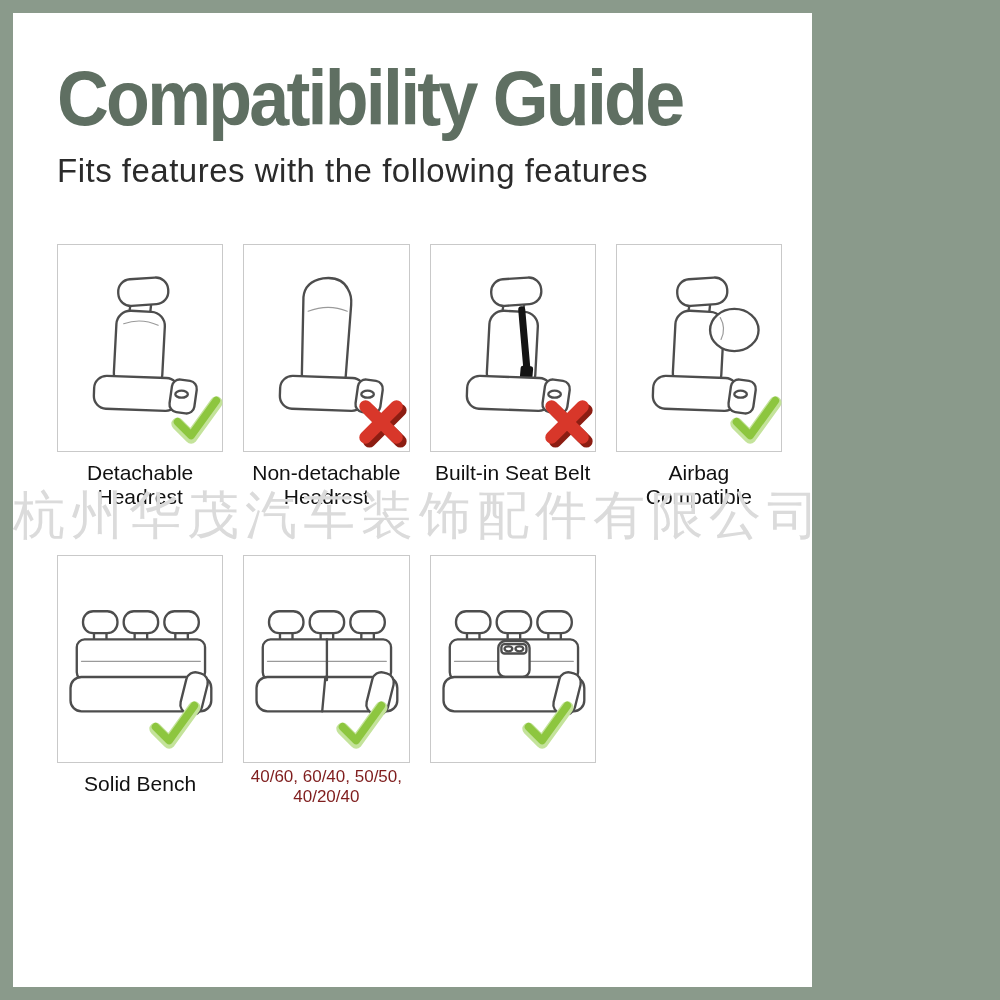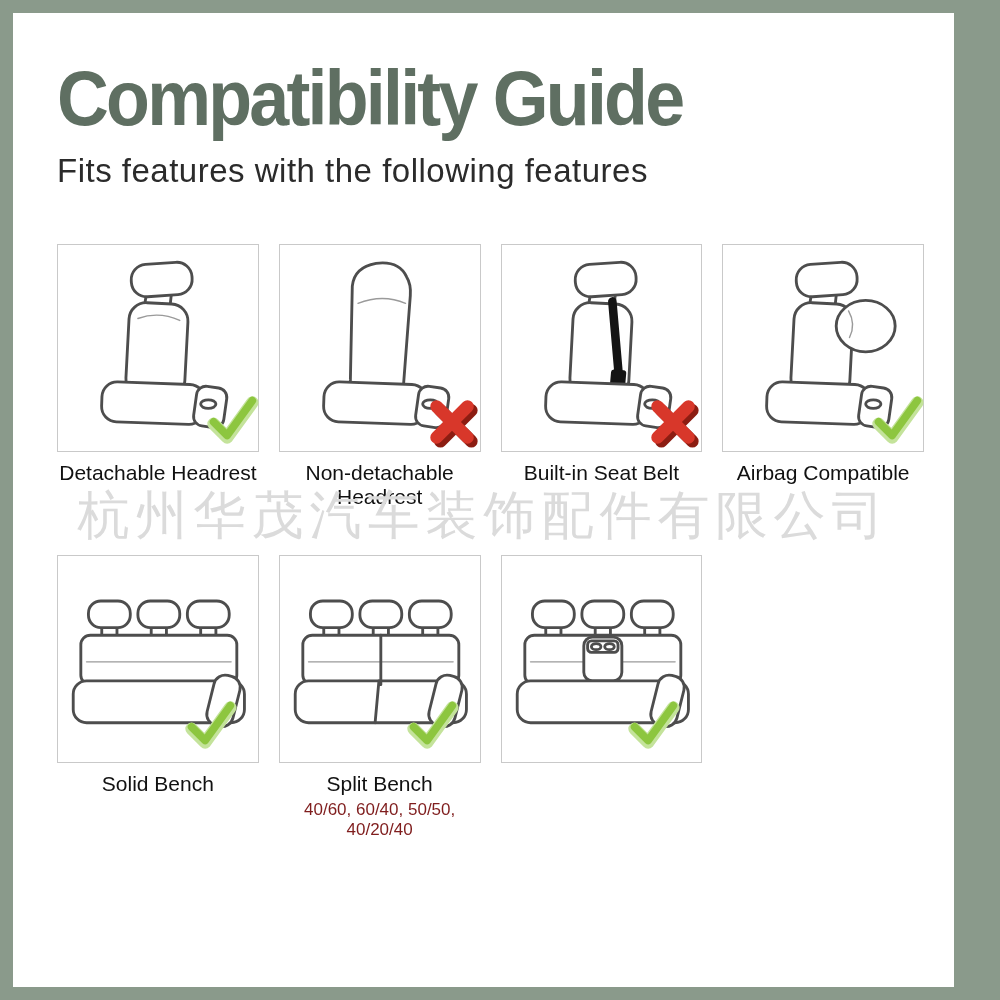--- a/index.html
+++ b/index.html
@@ -5,21 +5,21 @@
   * { margin:0; padding:0; box-sizing:border-box; }
   html,body { width:1000px; height:1000px; }
   body {
     background:#8a9a8b;
     font-family:"Liberation Sans", sans-serif;
     position:relative;
     overflow:hidden;
   }
   .content {
     position:absolute; left:13px; top:13px;
-    width:941px; height:974px;
+    width:799px; height:974px;
     background:#ffffff;
     padding:40px 30px 0 44px;
   }
   .title {
     font-size:78px; font-weight:bold; color:#5f6f62;
     letter-spacing:-3px; white-space:nowrap;
     transform:scaleX(.92); transform-origin:left center;
   }
   .subtitle {
     font-size:33px; color:#2b2b2b; margin-top:8px; letter-spacing:.5px;
@@ -191,21 +191,20 @@
             <rect x="16" y="128" width="180" height="44" rx="14"></rect>
             <path d="M106 80 L106 132 M104 128 L100 172" fill="none"></path>
             <rect x="160" y="122" width="28" height="54" rx="12" transform="rotate(14 174 149)"></rect>
           </g>
         </svg>
         <svg class="badge inset" viewBox="0 0 60 60">
           <path d="M12 34 L26 48 L52 12" fill="none" stroke="#c4e39b" stroke-width="13" stroke-linecap="round" stroke-linejoin="round"></path>
           <path d="M12 32 L26 46 L52 10" fill="none" stroke="#8dc63f" stroke-width="8" stroke-linecap="round" stroke-linejoin="round"></path>
         </svg>
       </div>
-      <div class="tile-label">Split Bench</div>
       <div class="tile-sublabel">40/60, 60/40, 50/50, 40/20/40</div>
     </div>
 
     <div class="tile">
       <div class="box">
         <svg class="seat-art" viewBox="0 0 210 210">
           <g class="ink">
             <path d="M46 72 L46 80 M62 72 L62 80 M98 72 L98 80 M114 72 L114 80 M150 72 L150 80 M166 72 L166 80" fill="none"></path>
             <rect x="32" y="44" width="44" height="28" rx="13"></rect>
             <rect x="84" y="44" width="44" height="28" rx="13"></rect>

